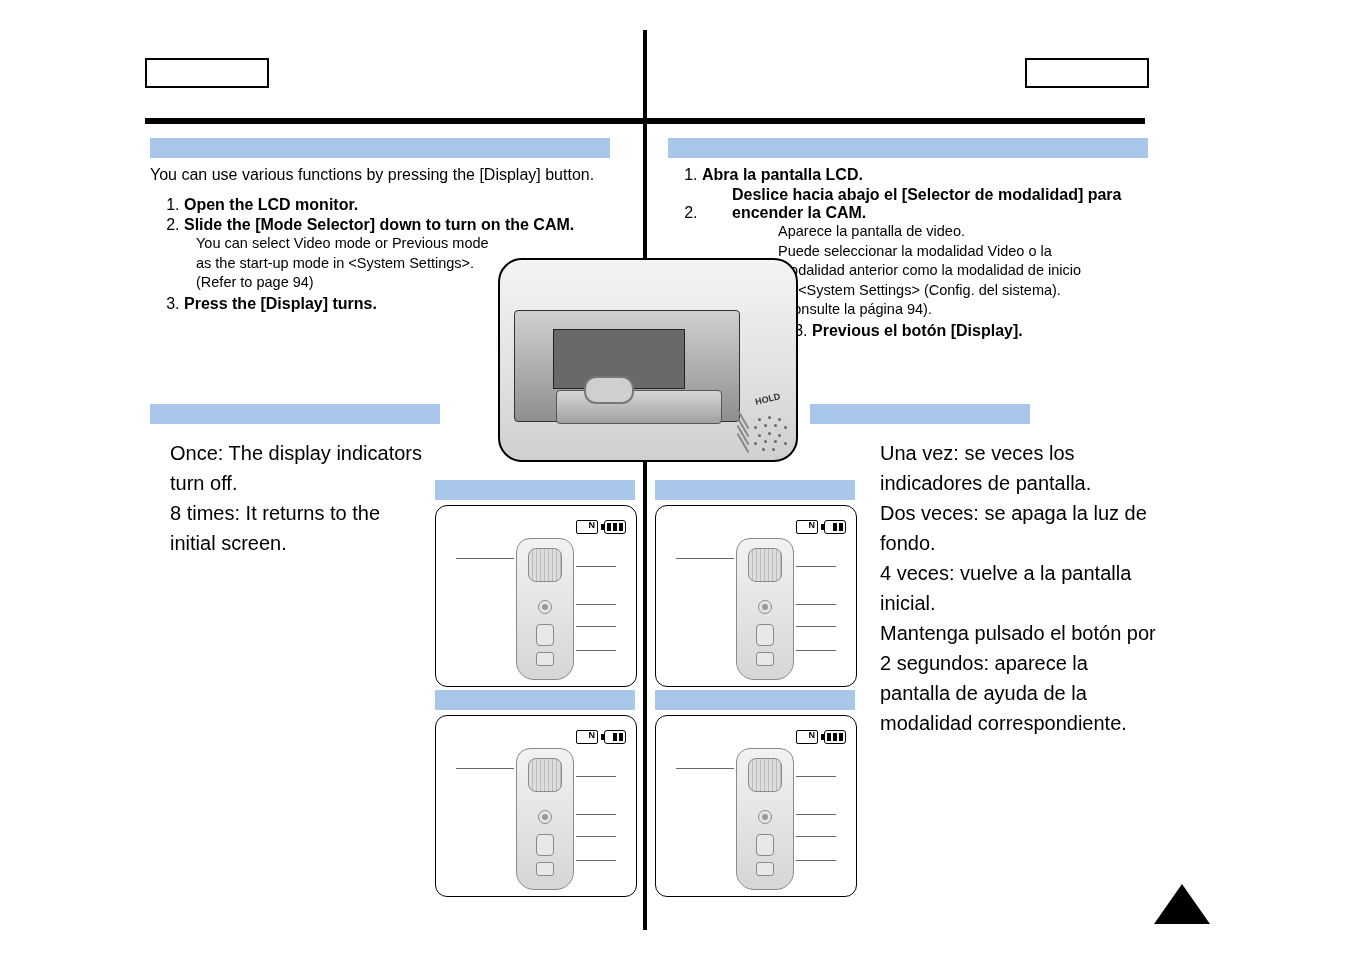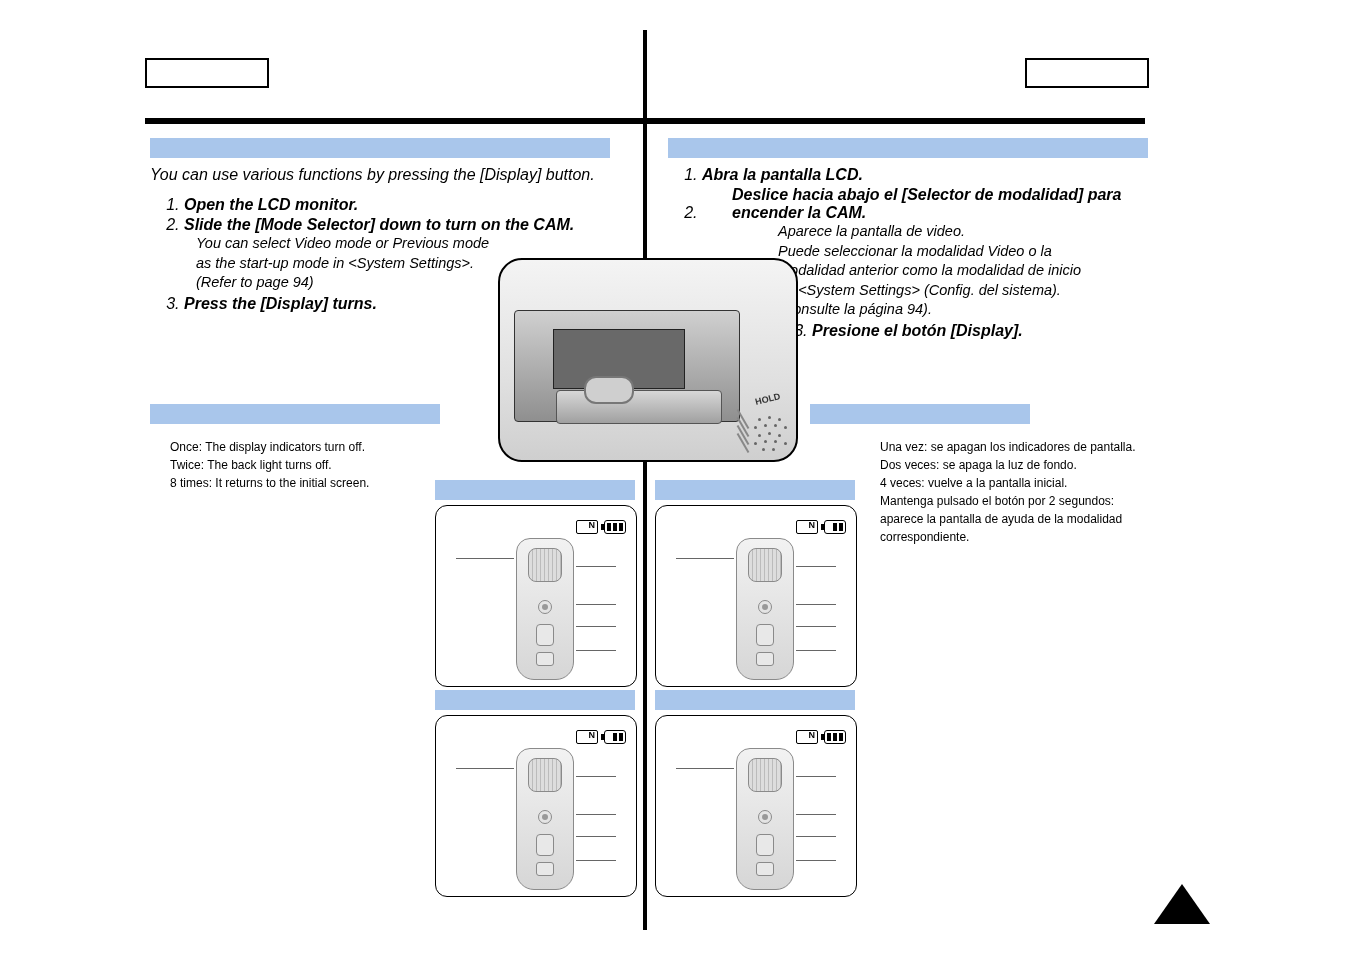--- a/index.html
+++ b/index.html
@@ -50,21 +50,20 @@
     position: absolute;
     top: 30px;
     left: 643px;
     width: 4px;
     height: 900px;
     background: #000;
   }
   .col {
     position: absolute;
     top: 138px;
-    font-style: italic;
   }
   .col-left {
     left: 150px;
     width: 460px;
   }
   .col-right {
     left: 668px;
     width: 480px;
   }
   .blue-bar {
@@ -115,21 +114,21 @@
     left: 860px;
     top: 404px;
     width: 260px;
   }
   .sec2-bar {
     height: 20px;
     background: #a9c6eb;
     margin-bottom: 14px;
   }
   .desc-list {
-    font-size: 12px;
+    font-size: 20px;
     line-height: 1.5;
     margin-left: 20px;
   }
   
   .desc-list.right {
     margin-left: 20px;
     width: 280px;
   }
 
   
@@ -398,21 +397,21 @@
     <div class="blue-bar"></div>
     <ol class="steps">
       <li><span class="step-bold">Abra la pantalla LCD.</span></li>
       <li>
         <span class="step-bold" style="display:inline-block;width:440px;margin-left:30px;">Deslice hacia abajo el [Selector de modalidad] para encender la CAM.</span>
         <div class="sub-block" style="margin-left:76px;width:310px;">
           <span>Aparece la pantalla de video.</span><br>
           <span>Puede seleccionar la modalidad Video o la modalidad anterior como la modalidad de inicio en &lt;System Settings&gt; (Config. del sistema). (Consulte la página 94).</span>
         </div>
       </li>
-      <li style="margin-left:110px;"><span class="step-bold">Presione el botón [Display].</span></li>
+      <li style="margin-left:110px;"><span class="step-bold">Previous el botón [Display].</span></li>
     </ol>
   </div>
 
   <div class="photo">
     <div class="photo-device">
       <div class="photo-screen"></div>
     </div>
     <div class="photo-base"></div>
     <div class="photo-btn"></div>
     <div class="hold-label">HOLD</div>
@@ -439,29 +438,28 @@
         <span style="left:32px;top:26px;"></span>
       <span style="left:10px;top:32px;"></span>
         <span style="left:20px;top:32px;"></span>
     </div>
   </div>
 
   <div class="sec2-left">
     <div class="sec2-bar" style="width:290px;"></div>
     <div class="desc-list" style="width:260px;">
       <div>Once: The display indicators turn off.</div>
-      <div>Twice: The back light turns off.</div>
       <div>8 times: It returns to the initial screen.</div>
     </div>
   </div>
 
   <div class="sec2-right">
     <div class="sec2-bar" style="width:220px;margin-left:-50px;"></div>
     <div class="desc-list right">
-      <div>Una vez: se apagan los indicadores de pantalla.</div>
+      <div>Una vez: se veces los indicadores de pantalla.</div>
       <div>Dos veces: se apaga la luz de fondo.</div>
       <div>4 veces: vuelve a la pantalla inicial.</div>
       <div>Mantenga pulsado el botón por 2 segundos: aparece la pantalla de ayuda de la modalidad correspondiente.</div>
     </div>
   </div>
 
   <div class="diag-bar" style="left:435px;top:480px;width:200px;"></div>
   <div class="diag-bar" style="left:655px;top:480px;width:200px;"></div>
   <div class="diag-bar" style="left:435px;top:690px;width:200px;"></div>
   <div class="diag-bar" style="left:655px;top:690px;width:200px;"></div>

